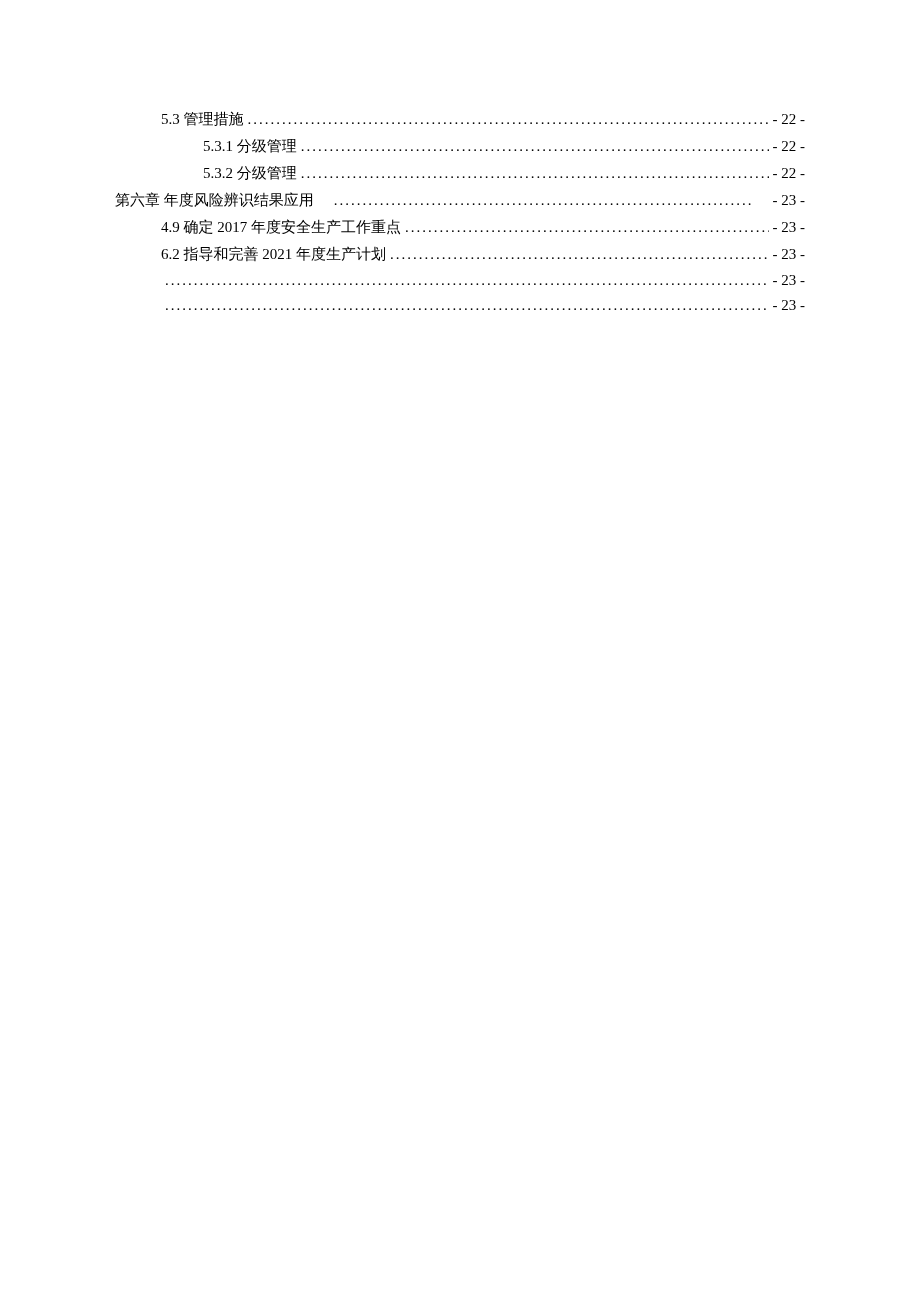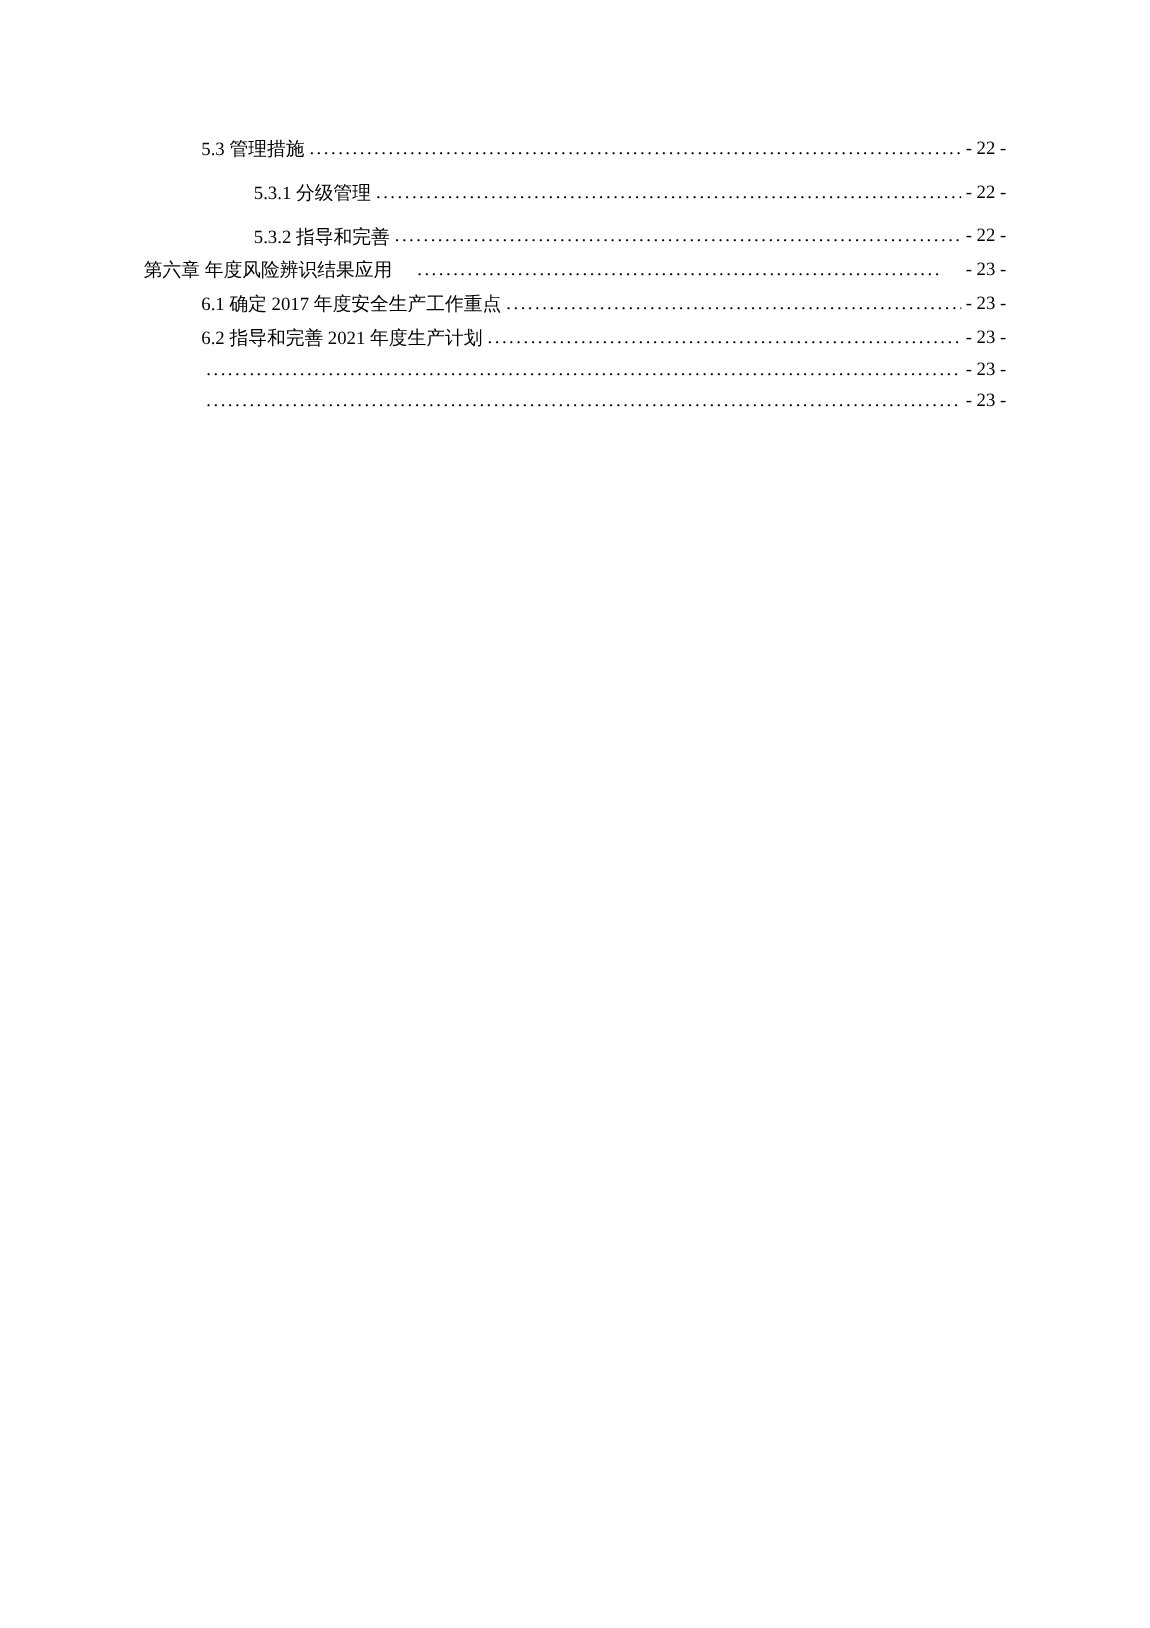--- a/index.html
+++ b/index.html
@@ -36,21 +36,20 @@
     }
     .toc-page {
       flex-shrink: 0;
       font-family: Liberation Serif, serif;
     }
     .indent-1 {
       padding-left: 46px;
     }
     .indent-2 {
       padding-left: 88px;
-      margin-top: 16px;
     }
     .indent-0 {
       padding-left: 0;
       gap: 16px;
     }
   </style>
 </head>
 <body>
 
 <div>
@@ -58,31 +57,31 @@
     <span class="toc-label">5.3  管理措施</span>
     <span class="toc-dots"></span>
     <span class="toc-page">- 22 -</span>
   </div>
   <div class="toc-line indent-2">
     <span class="toc-label">5.3.1  分级管理</span>
     <span class="toc-dots"></span>
     <span class="toc-page">- 22 -</span>
   </div>
   <div class="toc-line indent-2">
-    <span class="toc-label">5.3.2  指导和完善</span>
+    <span class="toc-label">5.3.2  分级管理</span>
     <span class="toc-dots"></span>
     <span class="toc-page">- 22 -</span>
   </div>
   <div class="toc-line indent-0">
     <span class="toc-label">第六章  年度风险辨识结果应用</span>
     <span class="toc-dots"></span>
     <span class="toc-page">- 23 -</span>
   </div>
   <div class="toc-line indent-1">
-    <span class="toc-label">6.1  确定 2017 年度安全生产工作重点</span>
+    <span class="toc-label">4.9  确定 2017 年度安全生产工作重点</span>
     <span class="toc-dots"></span>
     <span class="toc-page">- 23 -</span>
   </div>
   <div class="toc-line indent-1">
     <span class="toc-label">6.2  指导和完善 2021 年度生产计划</span>
     <span class="toc-dots"></span>
     <span class="toc-page">- 23 -</span>
   </div>
   <div class="toc-line indent-1">
     <span class="toc-dots"></span>

